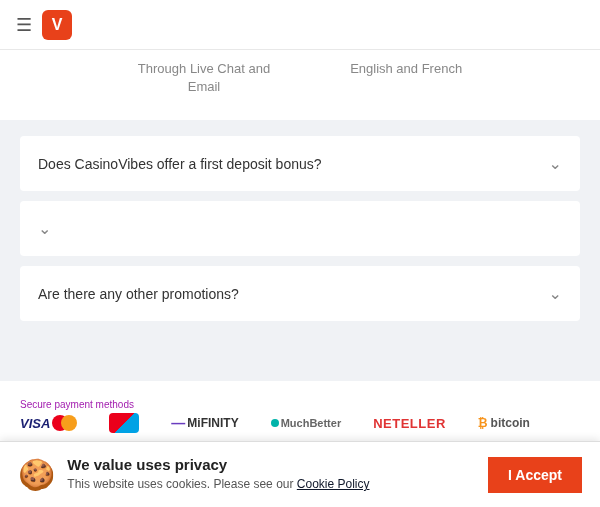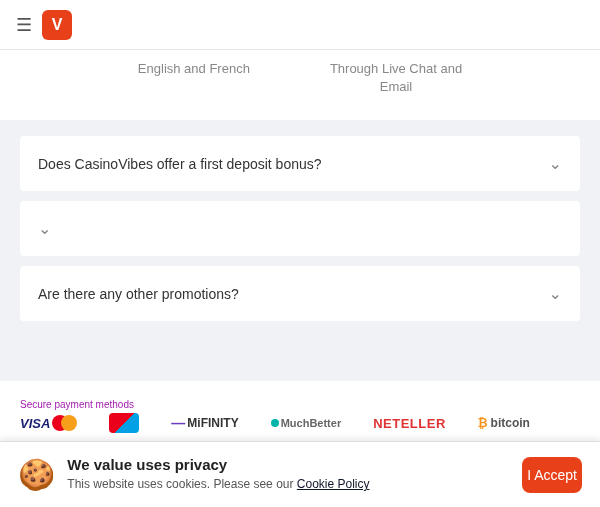--- a/index.html
+++ b/index.html
@@ -284,45 +284,45 @@
     }
     .cookie-link {
       color: #0f172a;
       text-decoration: underline;
       cursor: pointer;
     }
     .cookie-accept-btn {
       background: #e8411a;
       color: #fff;
       border: none;
-      padding: 10px 5px;
-      border-radius: 8px;
+      padding: 10px 20px;
+      border-radius: 0;
       font-size: 14px;
-      font-weight: 400;
+      font-weight: 700;
       cursor: pointer;
       white-space: nowrap;
     }
   </style>
 </head>
 <body>
 
 <header class="header">
   <div class="header-left">
     <span class="hamburger-icon">☰</span>
     <div class="logo-icon">V</div>
   </div>
 </header>
 
 <div class="top-section">
   <div class="support-methods">
     <div class="support-method-item">
+      <div class="method-text">Through Live Chat and<br>Email</div>
+    </div>
+    <div class="support-method-item">
       <div class="method-text">English and French</div>
-    </div>
-    <div class="support-method-item">
-      <div class="method-text">Through Live Chat and<br>Email</div>
     </div>
   </div>
 </div>
 
 <div class="faq-section">
   <div class="faq-item">
     <div class="faq-row">
       <span class="faq-question">Does CasinoVibes offer a first deposit bonus?</span>
       <span class="chevron-icon">⌄</span>
     </div>

